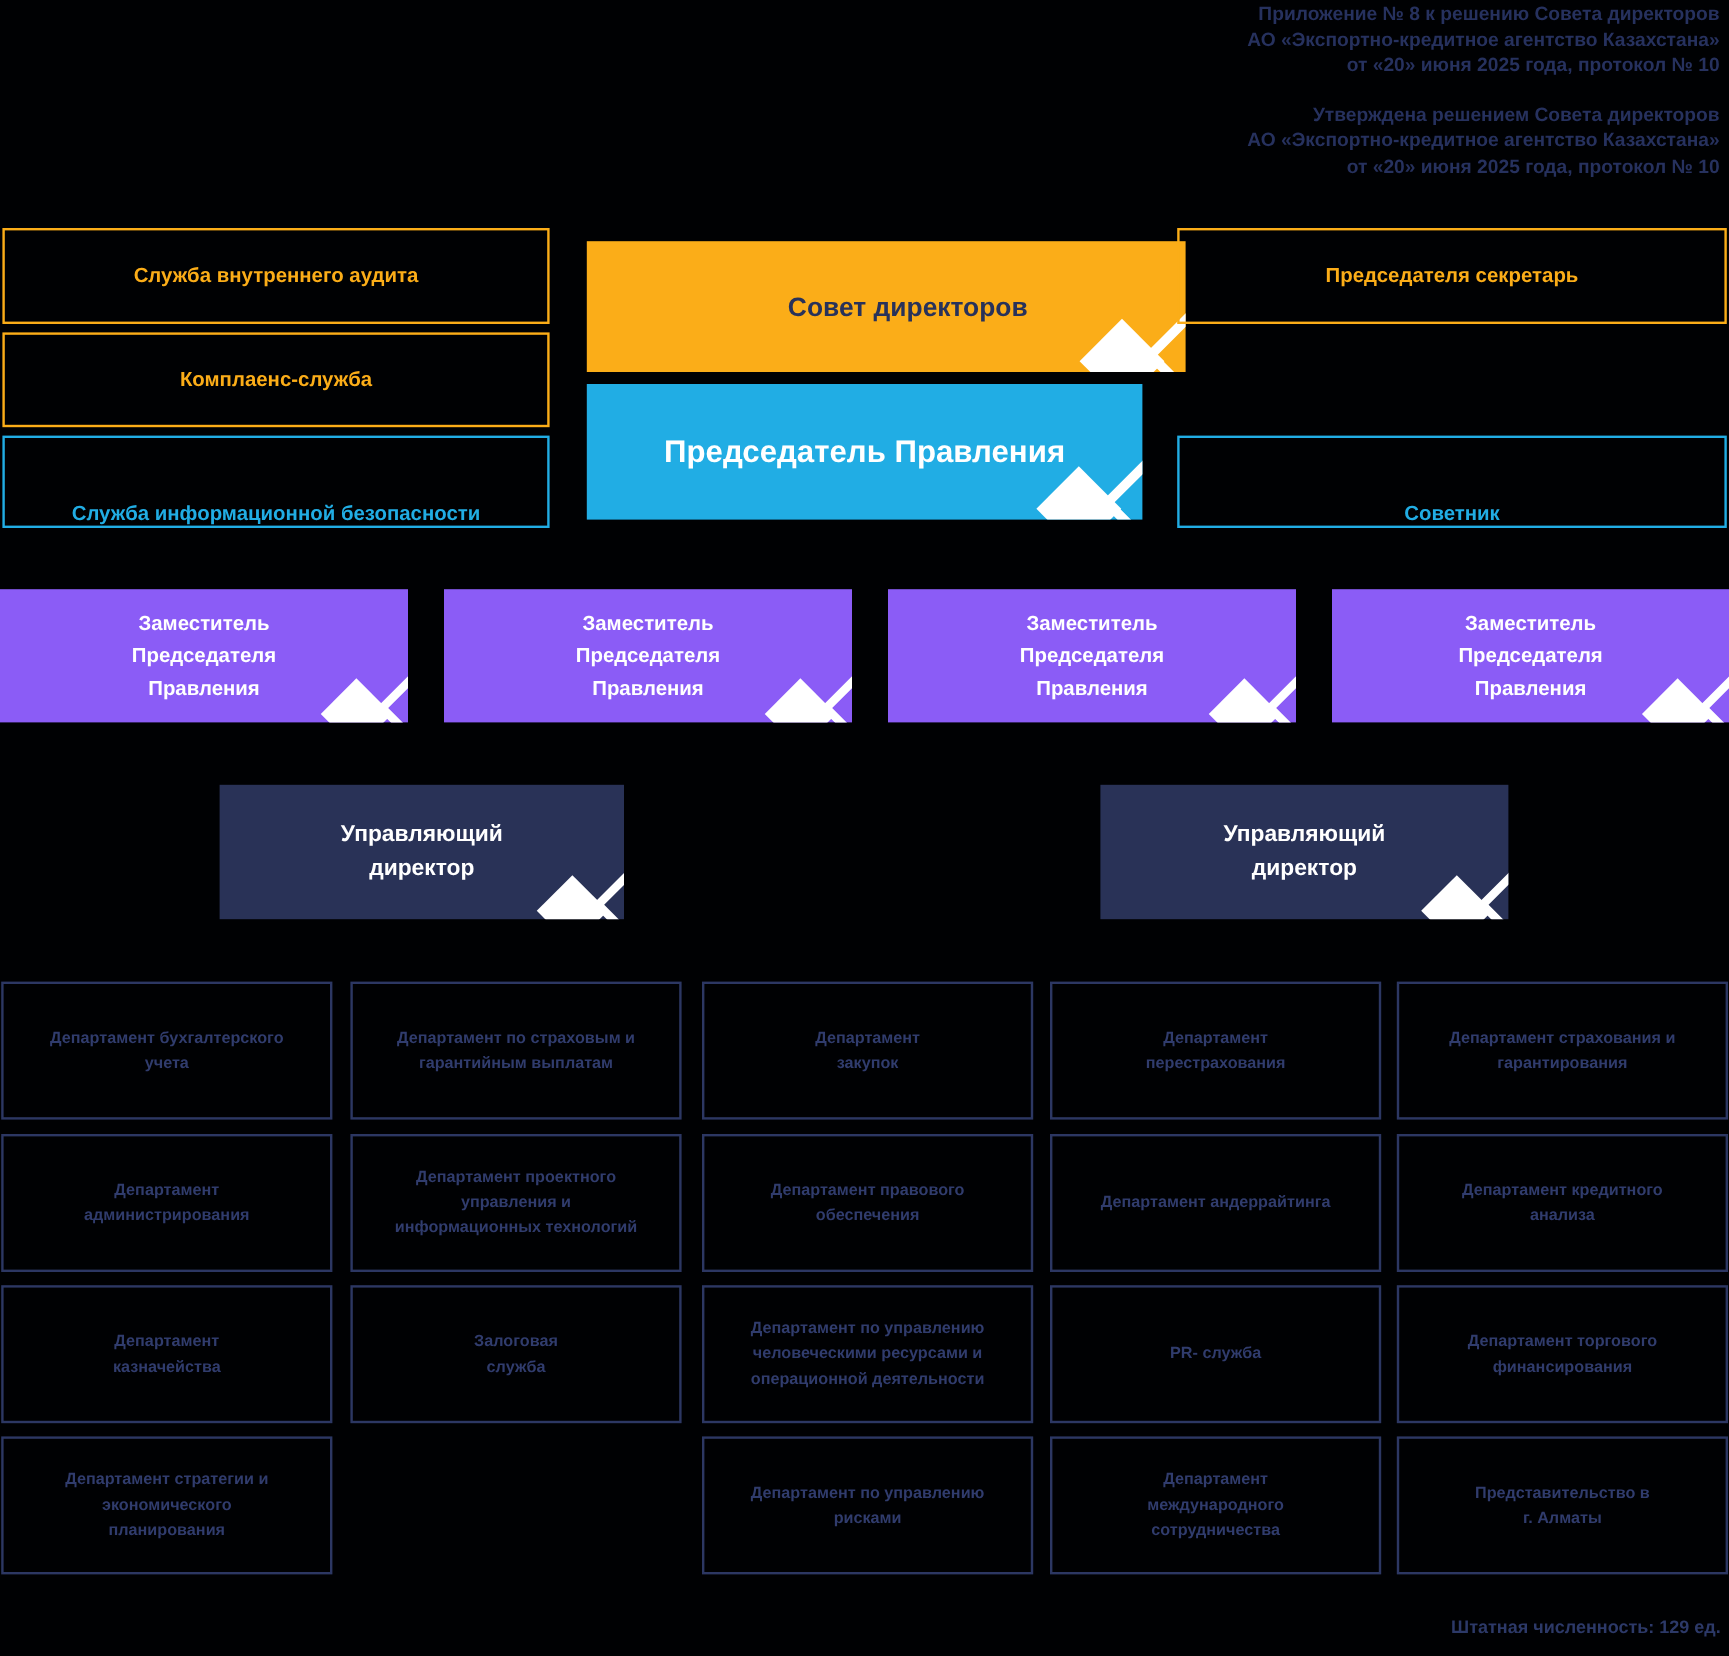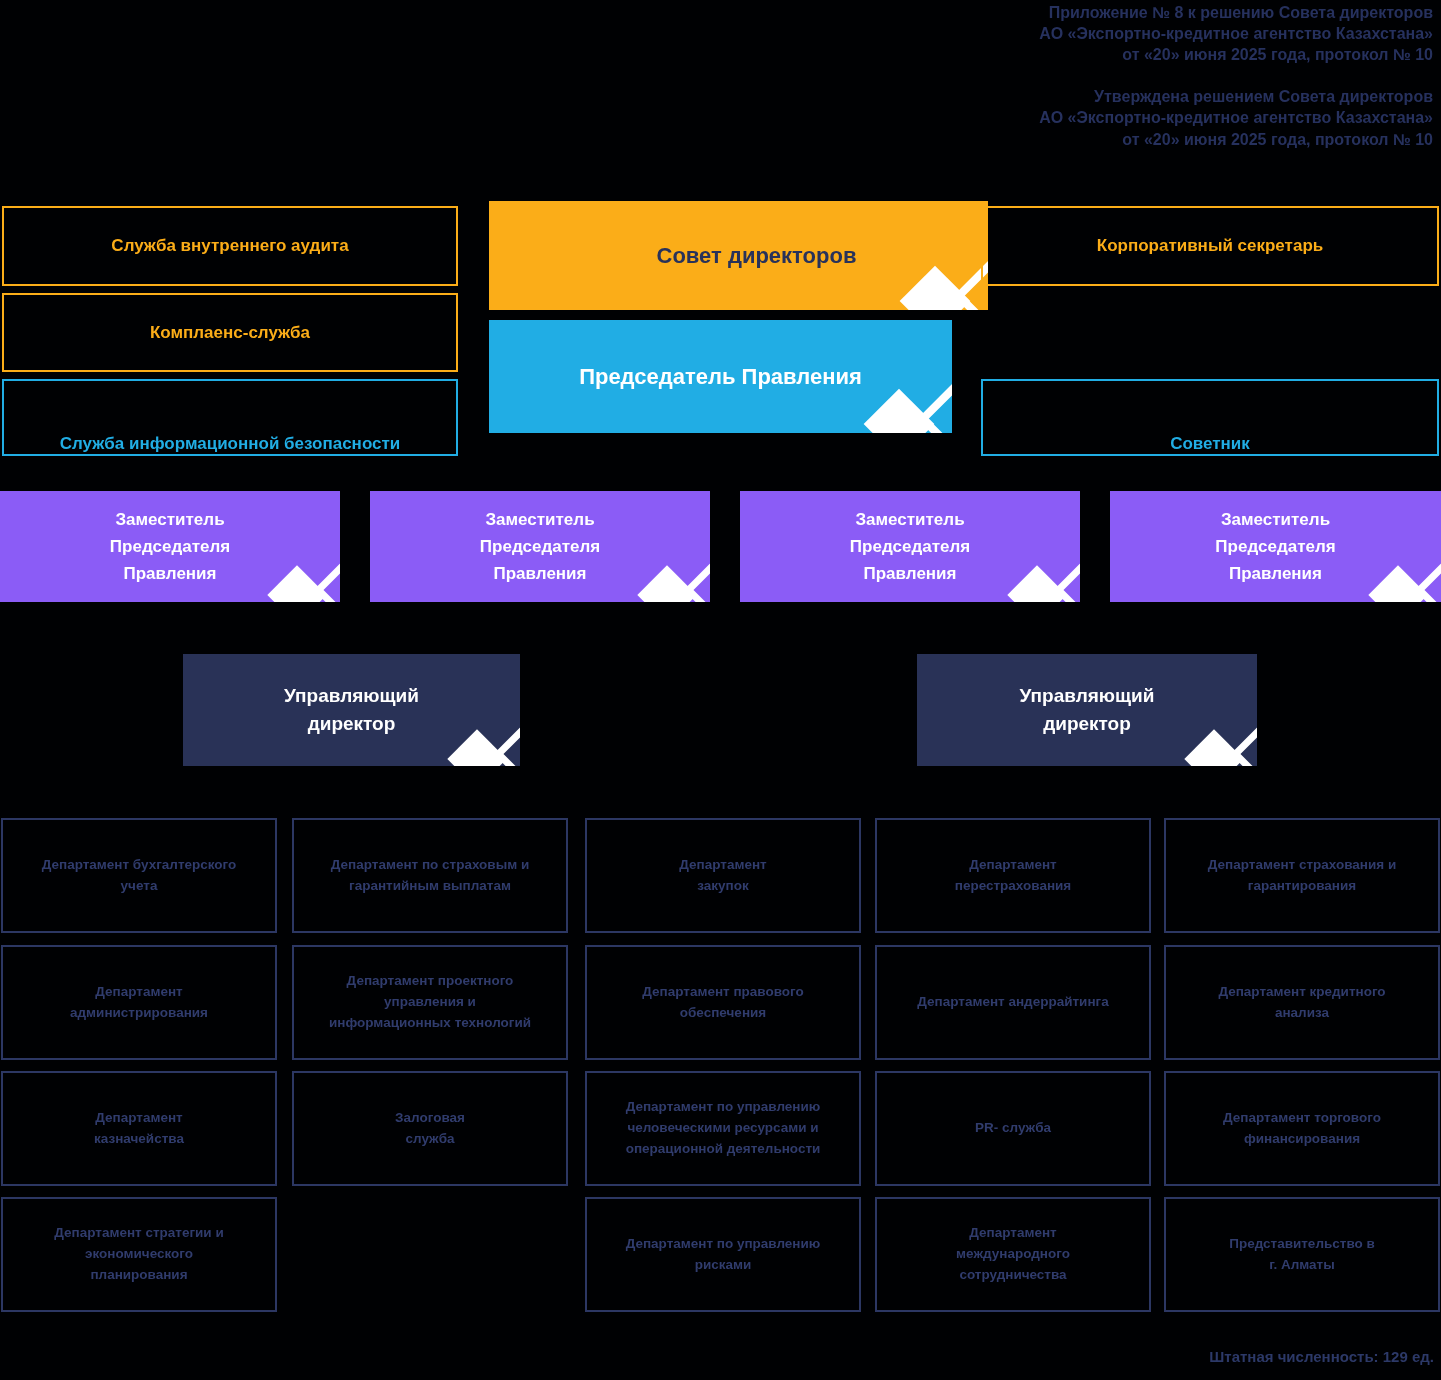--- a/index.html
+++ b/index.html
@@ -37,32 +37,31 @@
   
   .decor-sm .dmd-solid{width:42px;height:42px;right:22px;bottom:-14px;}
   .decor-sm .dmd-outline{width:46px;height:46px;right:-46px;bottom:-18px;border-width:7px;}
 
   .box-board{
     left:489px;top:201px;width:463px;height:109px;
     background:#FBAD18;color:#28325A;font-size:22px;padding-left:36px;
   }
   .box-chairman{
     left:489px;top:320px;width:463px;height:113px;
-    background:#21ADE4;color:#FFFFFF;font-size:22px;
+    background:#21ADE4;color:#FFFFFF;font-size:26px;
   }
 
   
   .unit-box{
     position:absolute;
     display:flex;align-items:center;justify-content:center;
     text-align:center;
     font-size:17px;font-weight:700;
     background:transparent;
     box-sizing:border-box;
-    margin-top:16px;
   }
   .unit-left{left:2px;width:456px;}
   .unit-right{left:981px;width:458px;}
   .unit-row1{top:190px;height:80px;}
   .unit-row2{top:277px;height:79px;}
   .unit-row3{top:363px;height:77px;align-items:flex-end;}
   .unit-orange{border:2px solid #FBAD18;color:#FBAD18;}
   .unit-blue{border:2px solid #21ADE4;color:#21ADE4;}
 
   
@@ -135,21 +134,21 @@
     <span class="dmd dmd-outline"></span>
   </div>
 
   <div class="fill-box box-chairman decor-lg">
     <span>Председатель Правления</span>
     <span class="dmd dmd-solid"></span>
     <span class="dmd dmd-outline"></span>
   </div>
 
   <div class="unit-box unit-right unit-row1 unit-orange">
-    <span>Корпоративный секретарь</span>
+    <span>Председателя секретарь</span>
   </div>
   <div class="unit-box unit-right unit-row3 unit-blue">
     <span>Советник</span>
   </div>
 
   <div class="fill-box deputy dep1 decor-sm">
     <span class="preline">Заместитель
 Председателя
 Правления</span>
     <span class="dmd dmd-solid"></span>

